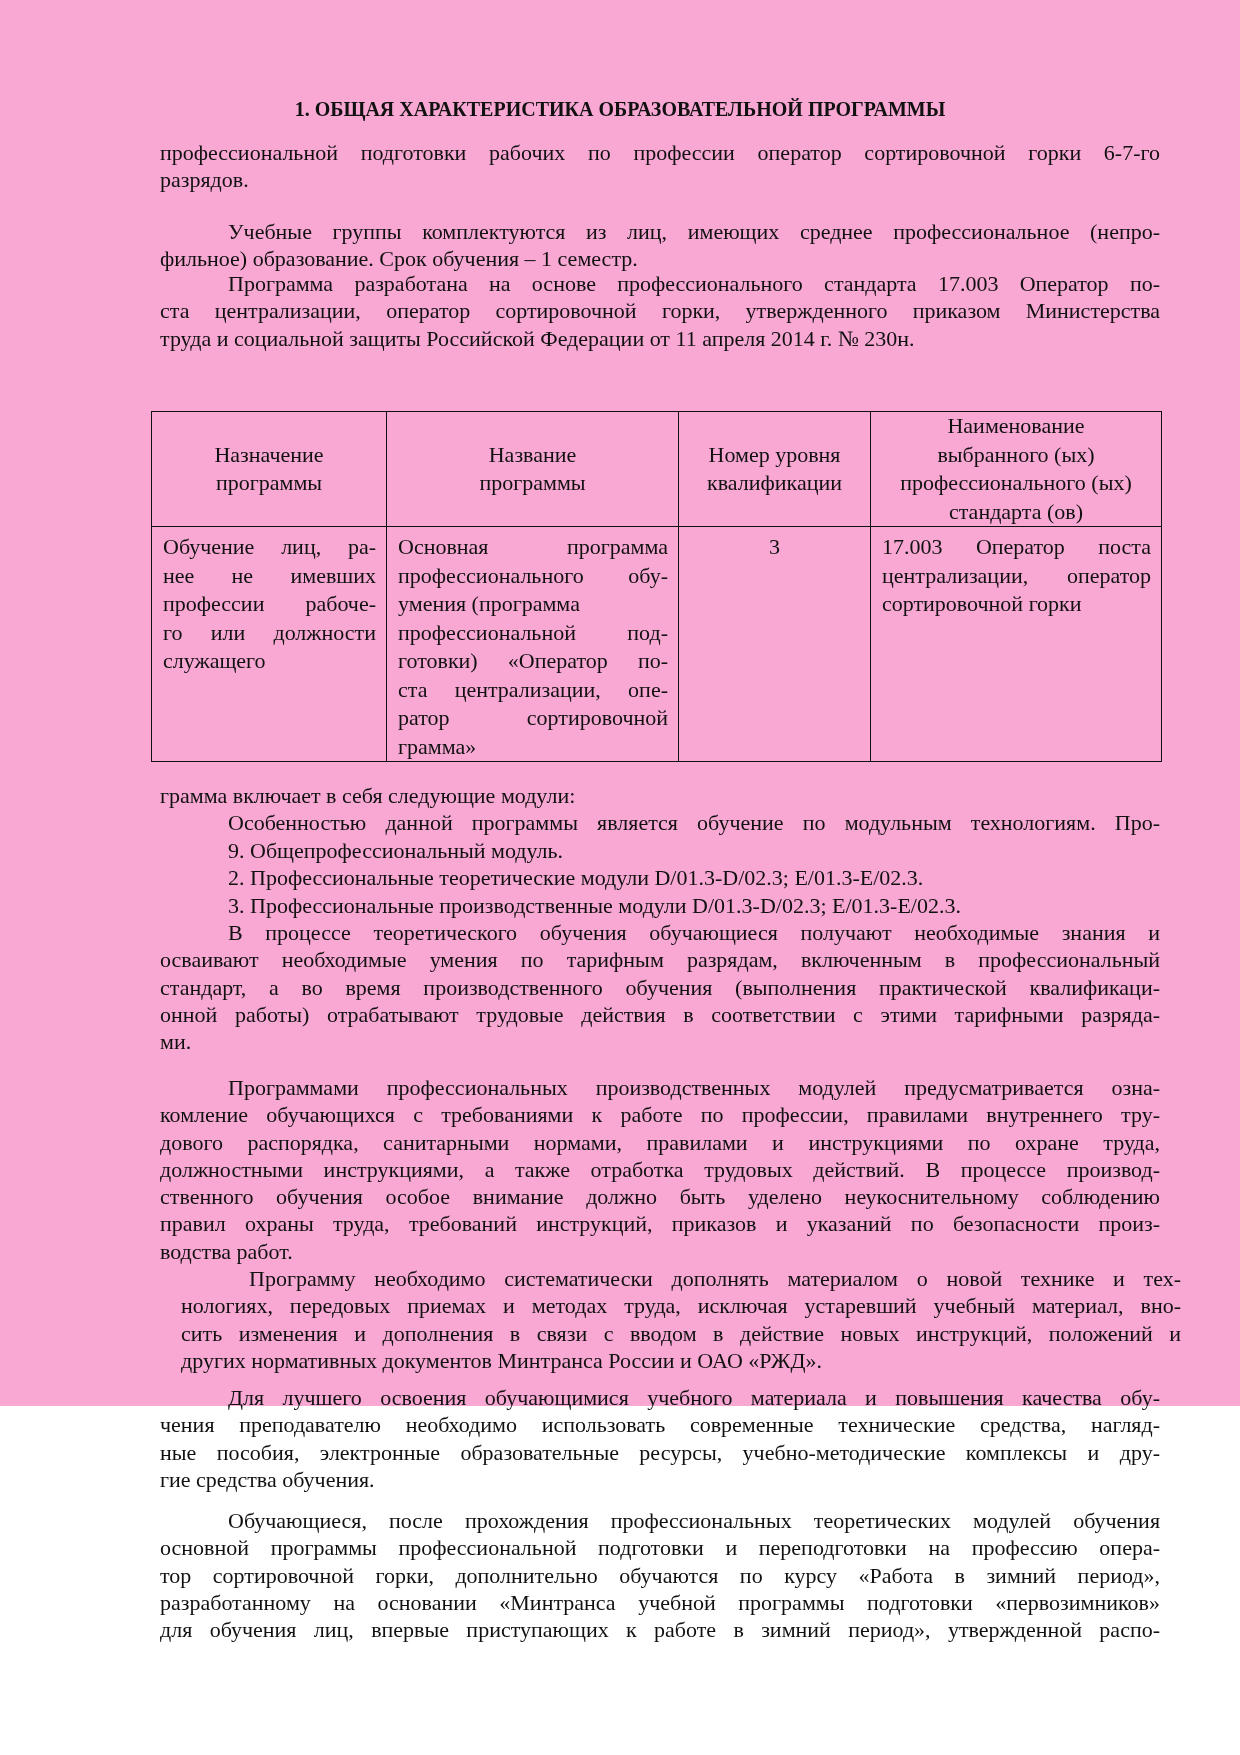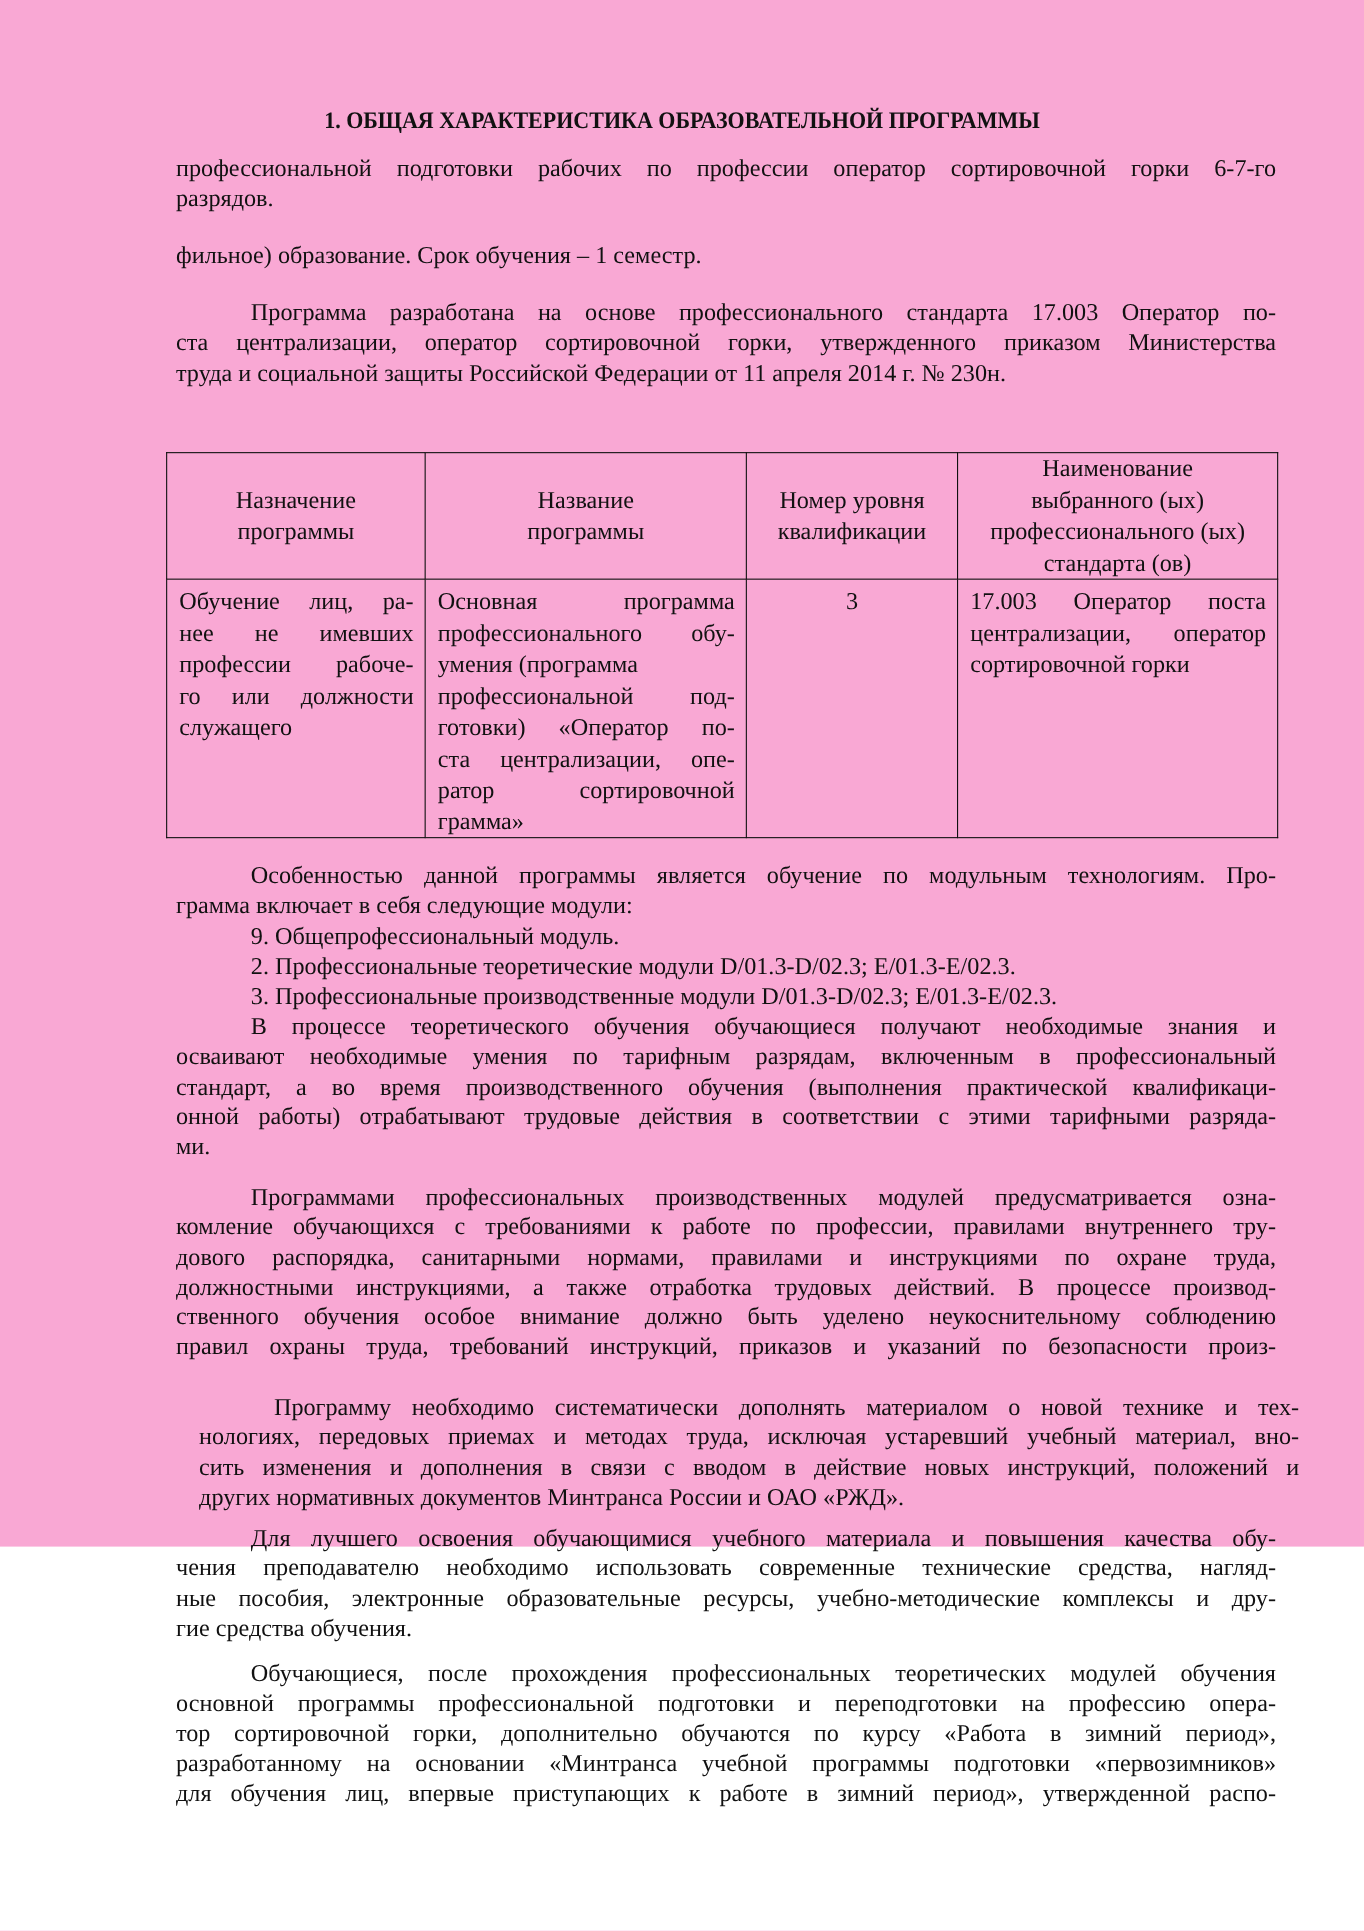--- a/index.html
+++ b/index.html
@@ -48,20 +48,21 @@
 <div class="page">
 
   <div class="title">1. ОБЩАЯ ХАРАКТЕРИСТИКА ОБРАЗОВАТЕЛЬНОЙ ПРОГРАММЫ</div>
 
   <div class="block" style="top:139px;">
     <span class="line">профессиональной подготовки рабочих по профессии оператор сортировочной горки 6-7-го</span>
     <span class="line last">разрядов.</span>
   </div>
 
   <div class="block" style="top:218px;">
+    <span class="line ind">Учебные группы комплектуются из лиц, имеющих среднее профессиональное (непро-</span>
     <span class="line last">фильное) образование. Срок обучения – 1 семестр.</span>
   </div>
 
   <div class="block" style="top:270px;">
     <span class="line ind">Программа разработана на основе профессионального стандарта 17.003 Оператор по-</span>
     <span class="line">ста централизации, оператор сортировочной горки, утвержденного приказом Министерства</span>
     <span class="line last">труда и социальной защиты Российской Федерации от 11 апреля 2014 г. № 230н.</span>
   </div>
 
   <table class="tbl">
@@ -122,22 +123,22 @@
           <span class="cl">17.003 Оператор поста</span>
           <span class="cl">централизации, оператор</span>
           <span class="cl last">сортировочной горки</span>
         </div>
       </td>
     </tr>
   </tbody>
     </table>
 
   <div class="block" style="top:782px;">
+    <span class="line last">грамма включает в себя следующие модули:</span>
     <span class="line ind">Особенностью данной программы является обучение по модульным технологиям. Про-</span>
-    <span class="line last">грамма включает в себя следующие модули:</span>
   </div>
 
   <div class="block" style="top:837px;">
     <span class="line li">9. Общепрофессиональный модуль.</span>
     <span class="line li">2. Профессиональные теоретические модули D/01.3-D/02.3; E/01.3-E/02.3.</span>
     <span class="line li">3. Профессиональные производственные модули D/01.3-D/02.3; E/01.3-E/02.3.</span>
   </div>
 
   <div class="block" style="top:919px;">
     <span class="line ind">В процессе теоретического обучения обучающиеся получают необходимые знания и</span>
@@ -147,20 +148,21 @@
     <span class="line last">ми.</span>
   </div>
 
   <div class="block" style="top:1074px;">
     <span class="line ind">Программами профессиональных производственных модулей предусматривается озна-</span>
     <span class="line">комление обучающихся с требованиями к работе по профессии, правилами внутреннего тру-</span>
     <span class="line">дового распорядка, санитарными нормами, правилами и инструкциями по охране труда,</span>
     <span class="line">должностными инструкциями, а также отработка трудовых действий. В процессе производ-</span>
     <span class="line">ственного обучения особое внимание должно быть уделено неукоснительному соблюдению</span>
     <span class="line">правил охраны труда, требований инструкций, приказов и указаний по безопасности произ-</span>
+    <span class="line last">водства работ.</span>
   </div>
 
   <div class="block" style="top:1265px;margin-left:21px;">
     <span class="line ind">Программу необходимо систематически дополнять материалом о новой технике и тех-</span>
     <span class="line">нологиях, передовых приемах и методах труда, исключая устаревший учебный материал, вно-</span>
     <span class="line">сить изменения и дополнения в связи с вводом в действие новых инструкций, положений и</span>
     <span class="line last">других нормативных документов Минтранса России и ОАО «РЖД».</span>
   </div>
 
   <div class="block" style="top:1384px;">

